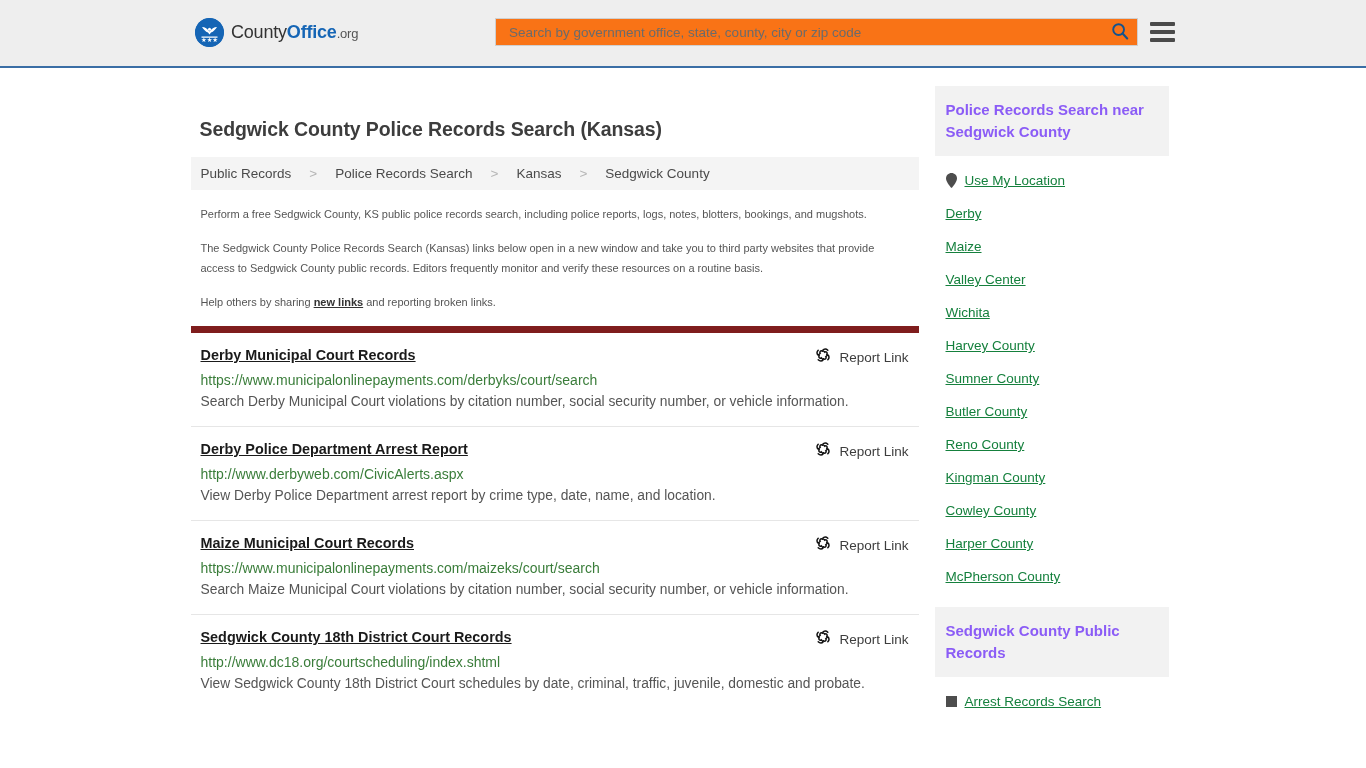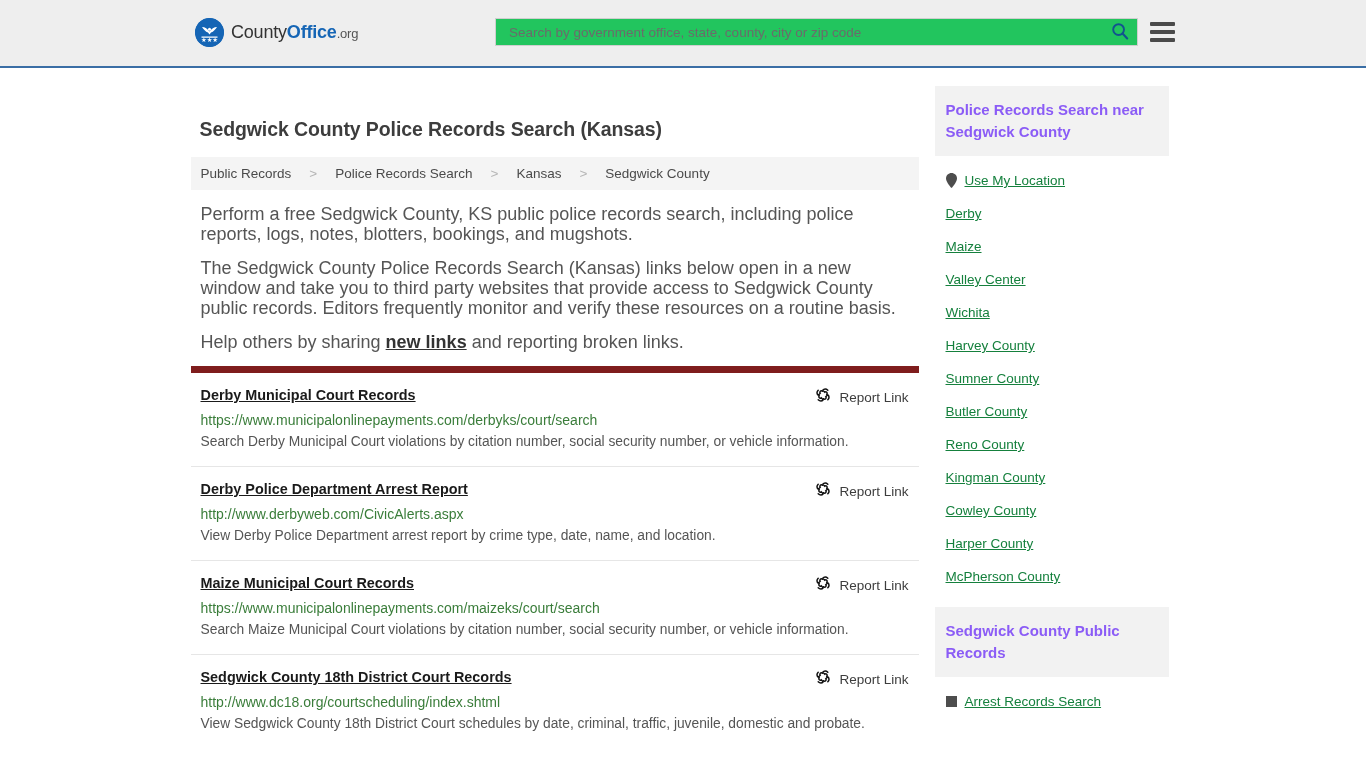--- a/index.html
+++ b/index.html
@@ -47,21 +47,21 @@
   }
   .logo-text .bold { font-weight: bold; color: #1565b5; }
   .logo-text .org { font-size: 13px; color: #555; }
 
   .search-wrap {
     position: absolute;
     left: 495px;
     top: 18px;
     width: 643px;
     height: 28px;
-    background: #22c55e;
+    background: #f97316;
     border: 1px solid #cfcfcf;
     display: flex;
     align-items: center;
     padding: 0 6px 0 11px;
   }
   .search-input {
     flex: 1;
     border: none;
     outline: none;
     font-family: "Liberation Sans", sans-serif;
@@ -130,21 +130,21 @@
     gap: 16px;
     margin-bottom: 14px;
   }
   .breadcrumb a {
     color: #4a4a4a;
     text-decoration: none;
   }
   .breadcrumb .sep { color: #b5b5b5; padding: 0 2px; }
 
   .intro p {
-    font-size: 18px;
+    font-size: 11px;
     line-height: 20px;
     color: #555555;
     margin: 0 0 14px 0;
     padding: 0 10px;
   }
   .intro a {
     color: #333;
     font-weight: bold;
     text-decoration: underline;
   }

